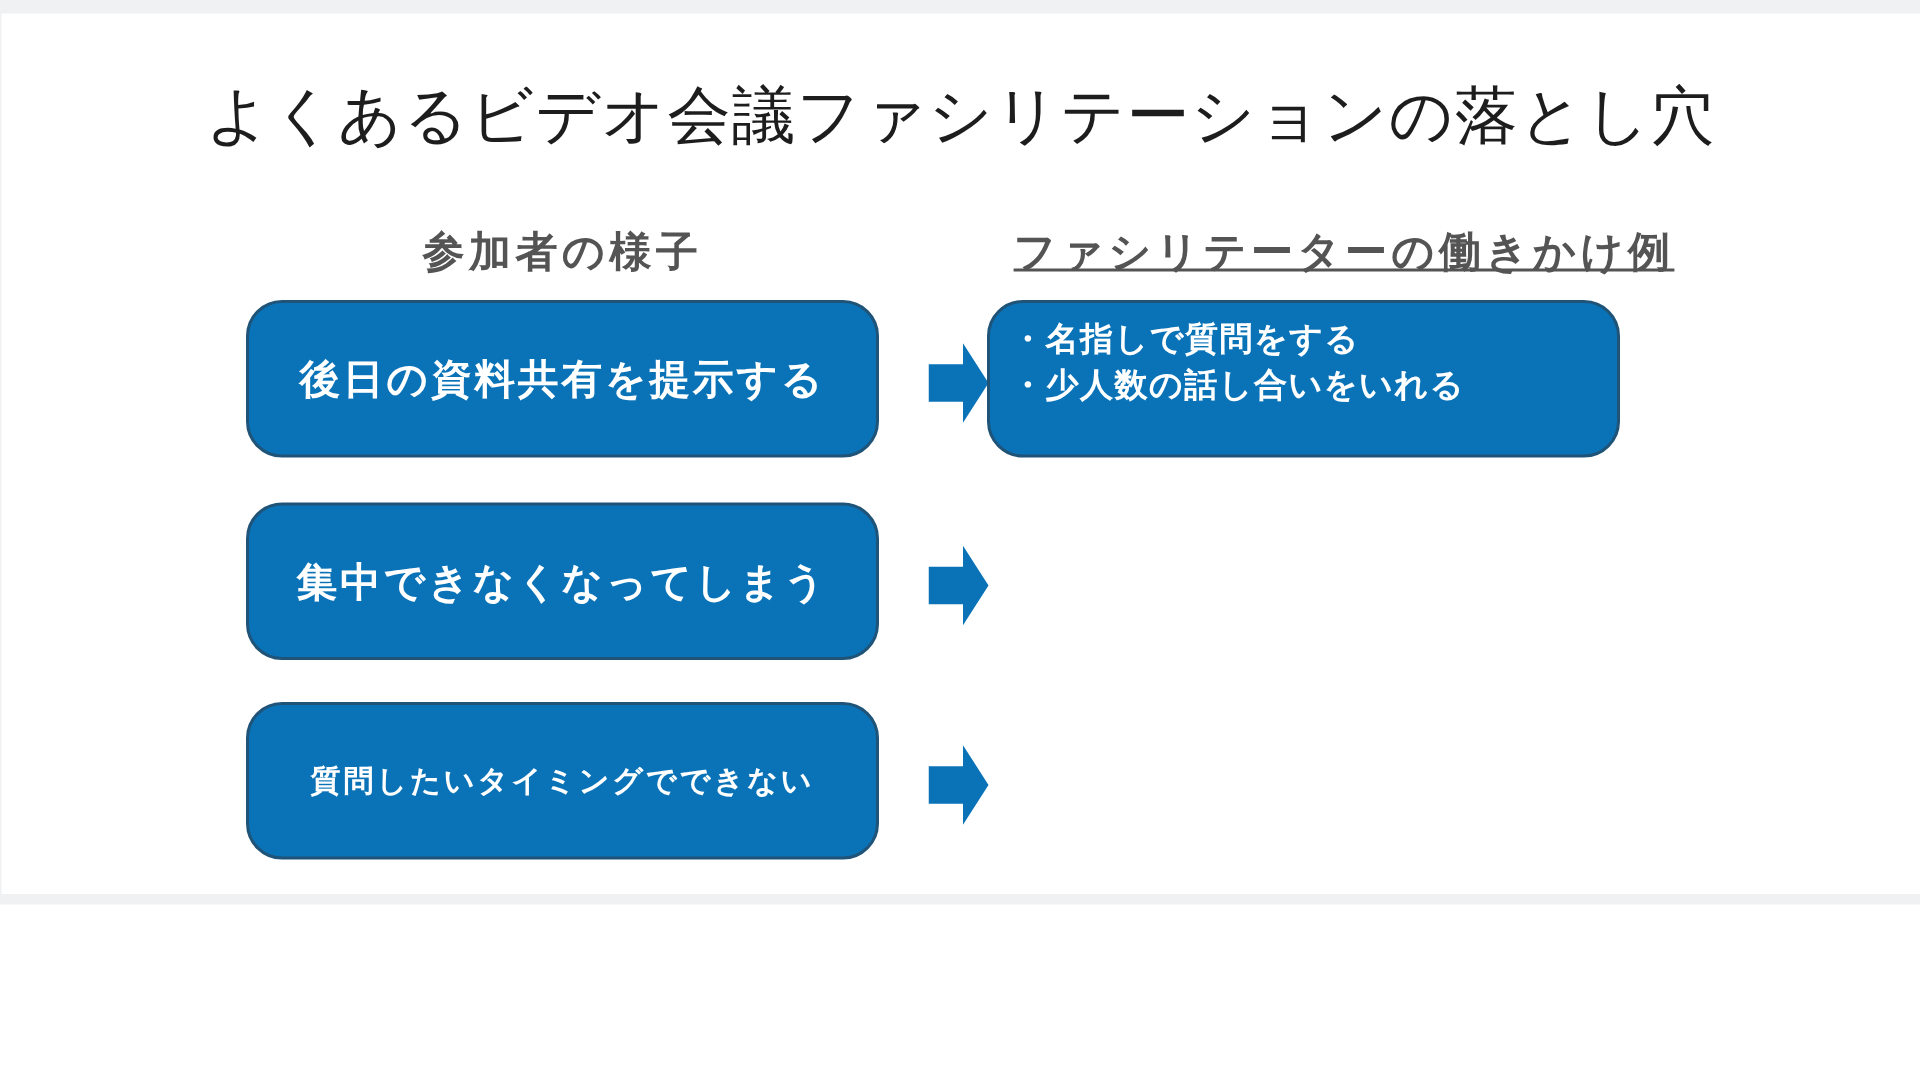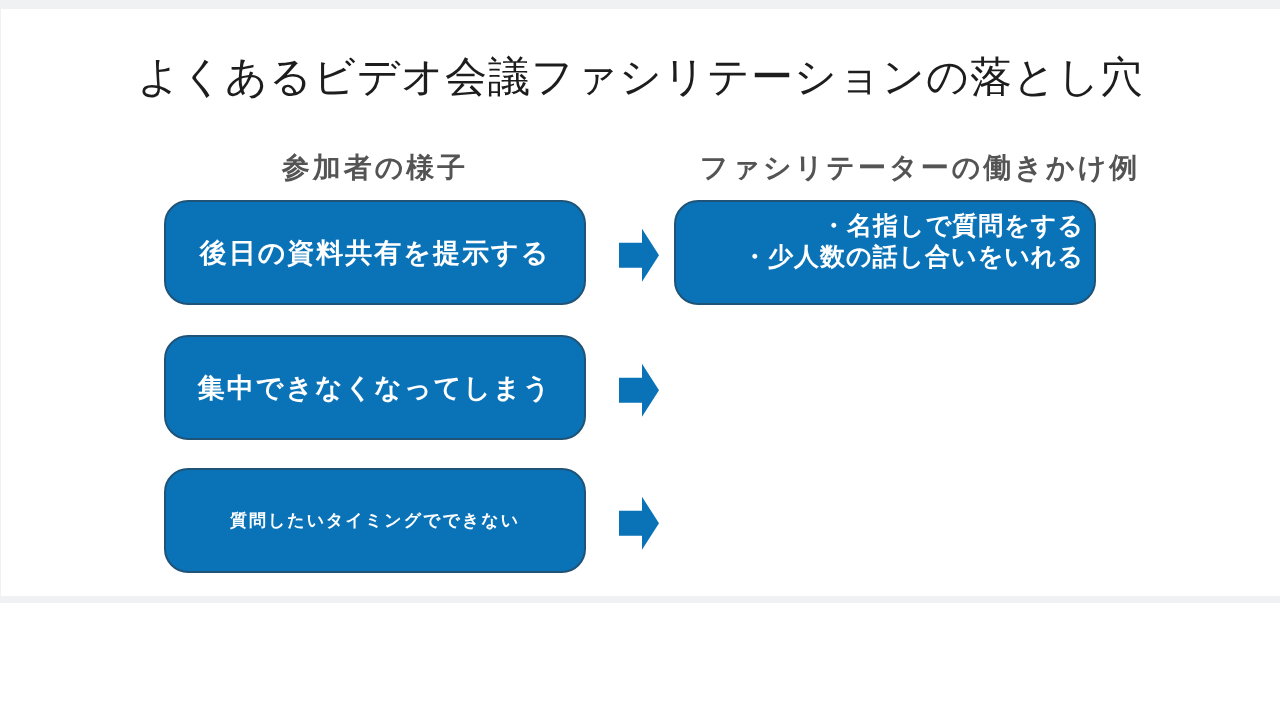--- a/index.html
+++ b/index.html
@@ -30,21 +30,21 @@
     position:absolute;
     top:140px;
     font-size:28px;
     font-weight:700;
     color:#545454;
     letter-spacing:3px;
     text-align:center;
     white-space:nowrap;
   }
   .col-header.left{left:163px;width:422px;}
-  .col-header.right{left:692px;width:454px;}
+  .col-header.right{left:668px;width:454px;text-decoration:underline;}
   .flow-row{
     position:absolute;
     left:163px;
     width:950px;
     height:105px;
   }
   .flow-row.r1{top:191px;}
   .flow-row.r2{top:326px;}
   .flow-row.r3{top:459px;}
   .box{
@@ -61,31 +61,30 @@
     display:flex;
   }
   .situation{
     left:0;
     align-items:center;
     justify-content:center;
     text-align:center;
     font-size:27px;
     letter-spacing:2px;
   }
-  .r3 .situation{font-size:17px;letter-spacing:2px;}
+  .r3 .situation{font-size:20px;letter-spacing:2px;}
   .actions{
-    left:510px;
+    left:494px;
     flex-direction:column;
     justify-content:center;
     padding:4px 10px 4px 14px;
-    font-size:25px;
+    font-size:22px;
     line-height:31px;
     letter-spacing:1px;
     white-space:pre-line;
-    text-align:right;
   }
   .r1 .actions{justify-content:flex-start;padding-top:8px;}
   .r3 .actions{letter-spacing:2px;}
   .arrow{
     position:absolute;
     left:455px;
     top:50%;
     transform:translateY(-46%);
   }
 </style>

